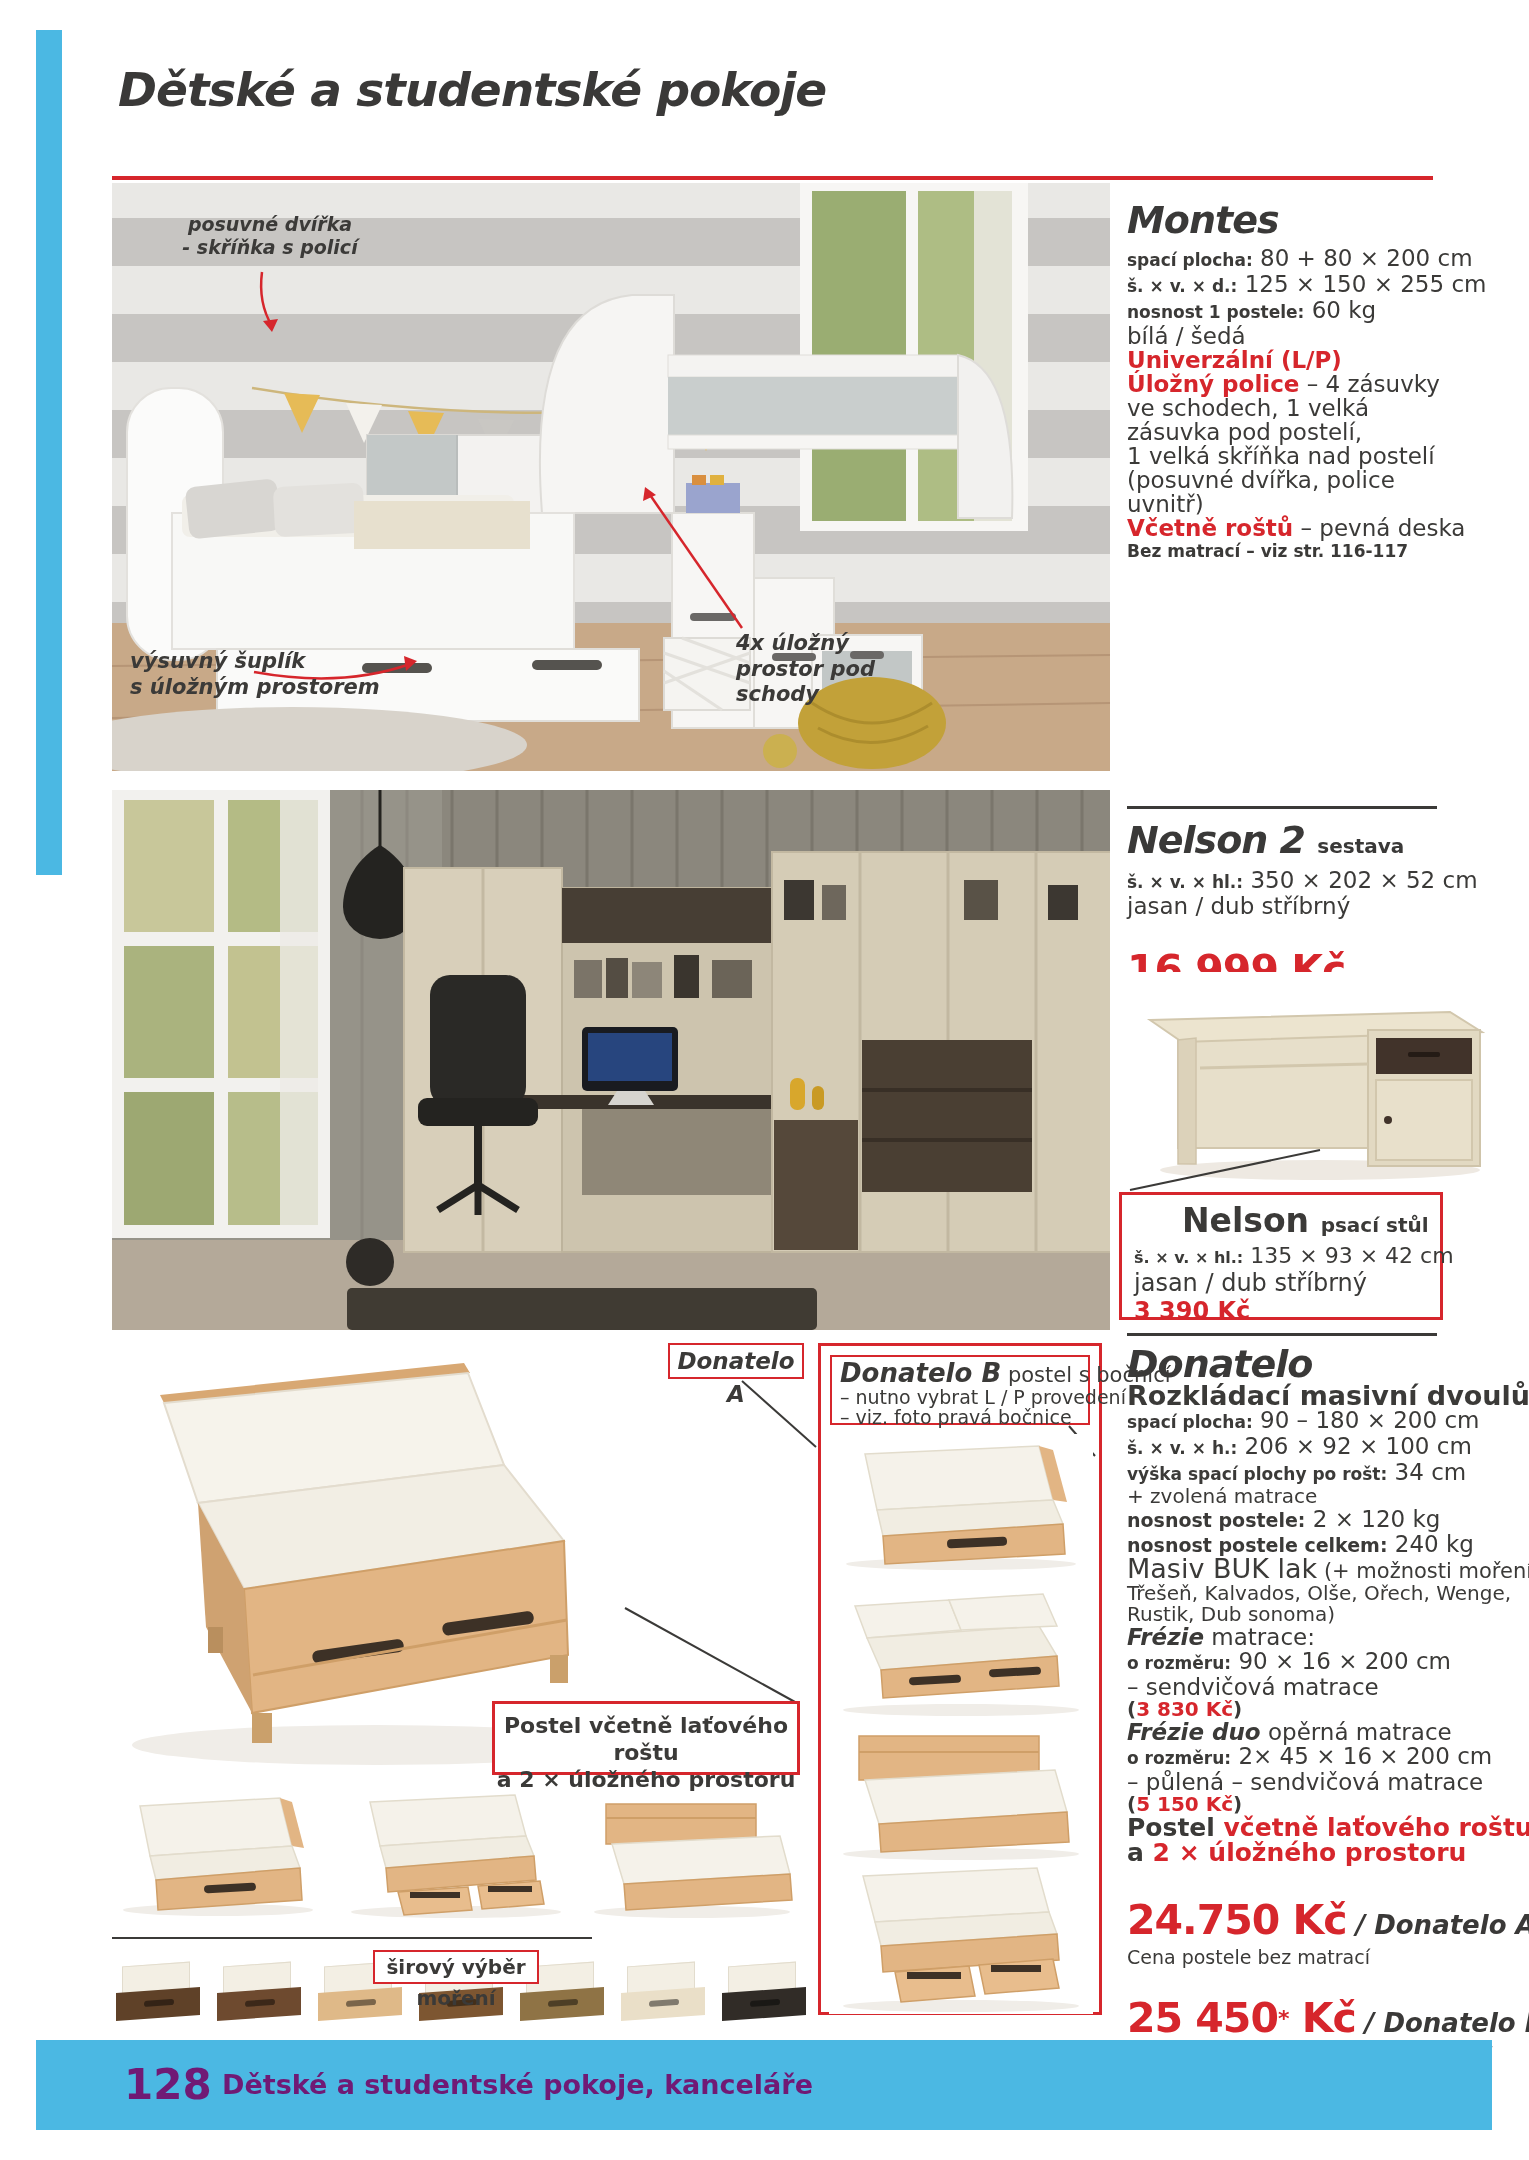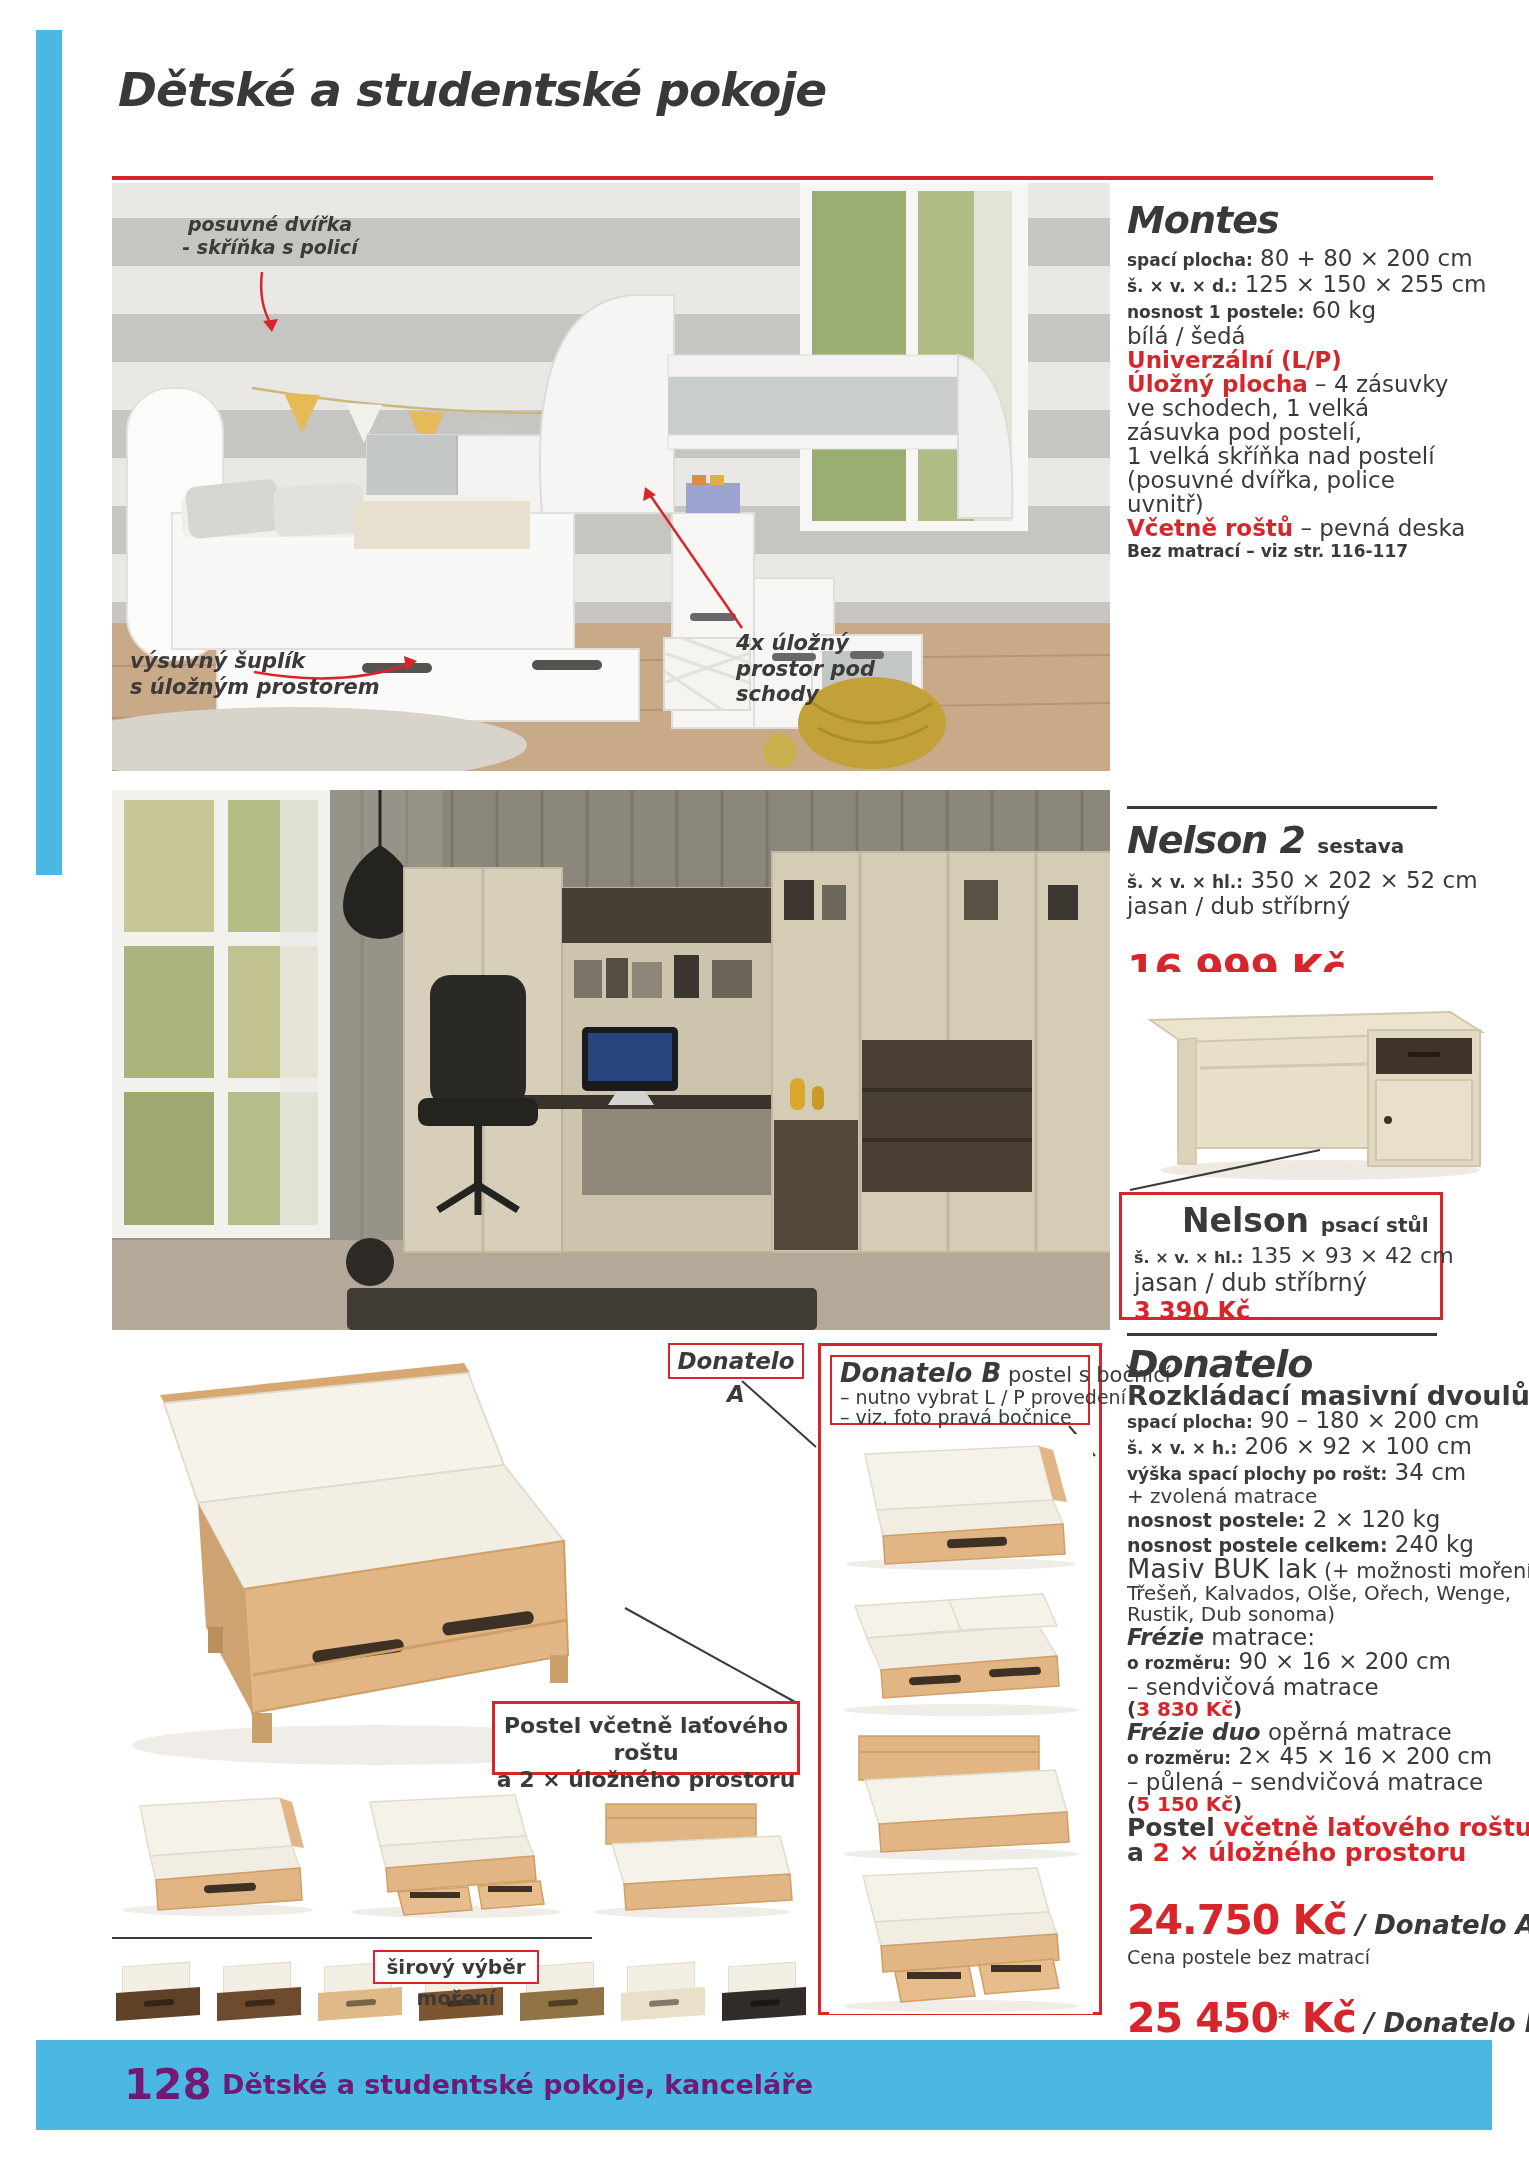--- a/index.html
+++ b/index.html
@@ -156,21 +156,21 @@
   </div>
 
   <div class="abs col" style="left:1127px;top:198px;">
     <div class="prod-head nw">Montes</div>
     <div style="height:4px;"></div>
     <div class="spec"><span class="lb">spací plocha:</span><span> 80 + 80 × 200 cm</span></div>
     <div class="spec"><span class="lb">š. × v. × d.:</span><span> 125 × 150 × 255 cm</span></div>
     <div class="spec"><span class="lb">nosnost 1 postele:</span><span> 60 kg</span></div>
     <div class="spec">bílá / šedá</div>
     <div class="spec b red">Univerzální (L/P)</div>
-    <div class="spec"><span class="b red">Úložný plocha</span><span> – 4 zásuvky</span></div>
+    <div class="spec"><span class="b red">Úložný police</span><span> – 4 zásuvky</span></div>
     <div class="spec">ve schodech, 1 velká</div>
     <div class="spec">zásuvka pod postelí,</div>
     <div class="spec">1 velká skříňka nad postelí</div>
     <div class="spec">(posuvné dvířka, police</div>
     <div class="spec">uvnitř)</div>
     <div class="spec"><span class="b red">Včetně roštů</span><span> – pevná deska</span></div>
     <div class="note nw">Bez matrací – viz str. 116-117</div>
     <div style="height:36px;"></div>
   </div>
 

